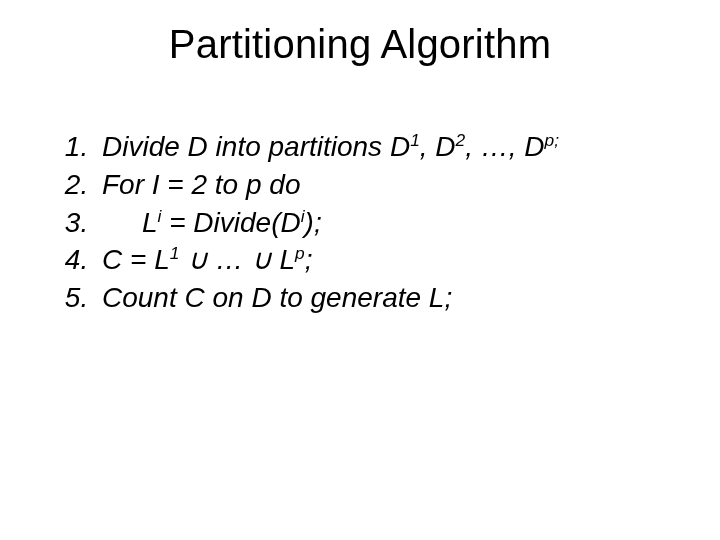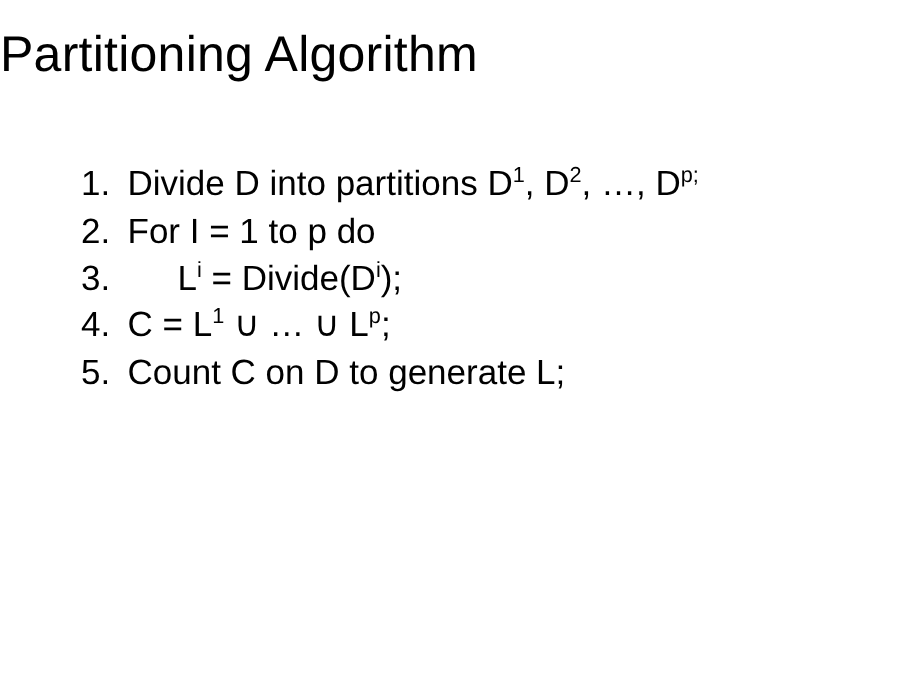--- a/index.html
+++ b/index.html
@@ -15,36 +15,38 @@
     width: 720px;
     height: 540px;
     position: relative;
     box-sizing: border-box;
   }
   .title {
     position: absolute;
     top: 22px;
     left: 0;
     width: 100%;
+    text-align: center;
     font-size: 40px;
     font-weight: 400;
     letter-spacing: 0.2px;
   }
   .body {
     position: absolute;
     top: 128px;
     left: 58px;
     right: 40px;
   }
   ol.steps {
     margin: 0;
     padding-left: 38px;
     list-style: decimal;
     font-size: 28px;
     line-height: 1.35;
+    font-style: italic;
   }
   ol.steps > li {
     padding-left: 6px;
     margin: 0;
   }
   sup {
     font-size: 0.62em;
     vertical-align: super;
     line-height: 0;
   }
@@ -64,21 +66,21 @@
   <div class="title">Partitioning Algorithm</div>
 
   <div class="body">
     <ol class="steps">
 
       <li>
         <span>Divide D into partitions D</span><sup>1</sup><span>, D</span><sup>2</sup><span>, …, D</span><sup>p;</sup>
       </li>
 
       <li>
-        <span>For I = 1 to p do</span>
+        <span>For I = 2 to p do</span>
       </li>
 
       <li>
         <span class="indent"></span><span>L</span><sup>i</sup><span> = Divide(D</span><sup>i</sup><span>);</span>
       </li>
 
       <li>
         <span>C = L</span><sup>1</sup><span> </span><span class="cup">∪</span><span> … </span><span class="cup">∪</span><span> L</span><sup>p</sup><span>;</span>
       </li>
 

